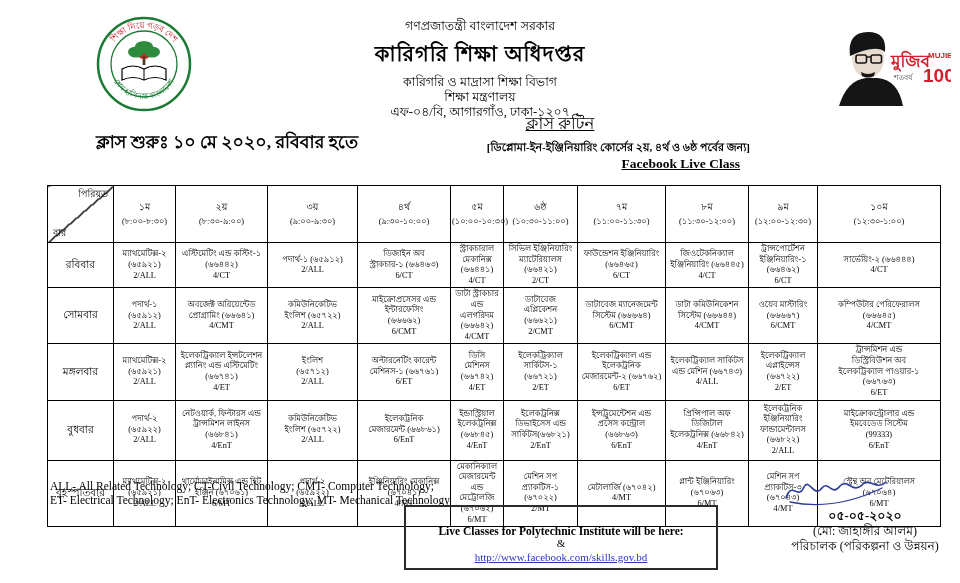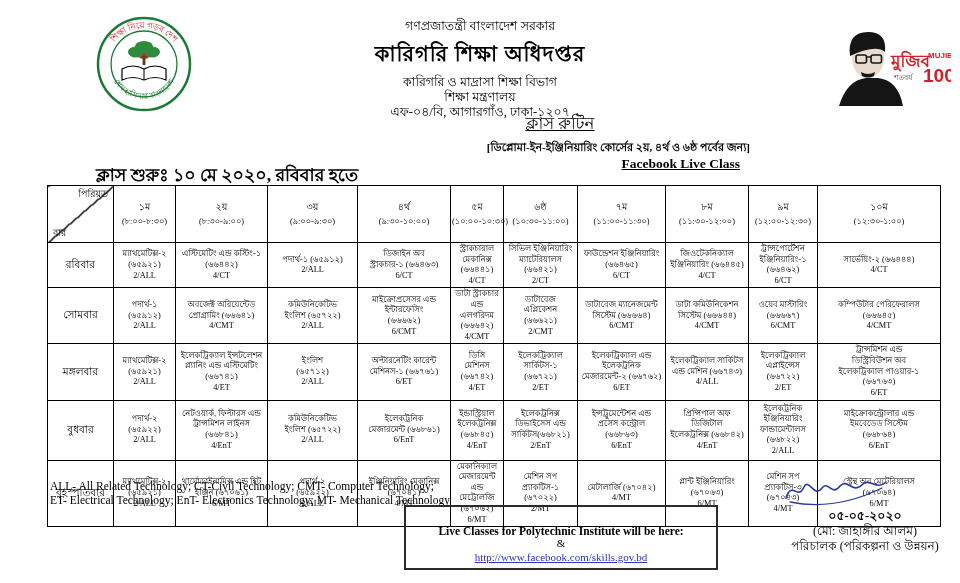--- a/index.html
+++ b/index.html
@@ -11,21 +11,21 @@
   .hdr-center { position:absolute; top:17px; left:0; width:960px; text-align:center; }
   .hdr-l1 { font-size:12.5px; }
   .hdr-org { font-size:21px; font-weight:bold; letter-spacing:1px; margin:1px 0 2px; }
   .hdr-sm { font-size:12.5px; line-height:1.18; }
   .logo-left { position:absolute; left:92px; top:14px; }
   .logo-right { position:absolute; left:831px; top:20px; }
 
   
   .title-main { position:absolute; top:111px; left:380px; width:360px; text-align:center;
                 font-size:16.5px; font-weight:normal; text-decoration:underline; }
-  .start-note { position:absolute; top:129px; left:96px; font-size:17.5px; font-weight:bold;margin-top:33px; }
+  .start-note { position:absolute; top:129px; left:96px; font-size:17.5px; font-weight:bold; }
   .subtitle   { position:absolute; top:139px; left:370px; width:380px; text-align:right;
                 font-size:11px; font-weight:bold; }
   .fb-live    { position:absolute; top:156px; left:380px; width:360px; text-align:right;
                 font-size:13.5px; font-weight:bold; text-decoration:underline; }
 
   
   table.routine { position:absolute; left:47px; top:185px; width:893px;
                   border-collapse:collapse; table-layout:fixed; }
   table.routine th, table.routine td { border:1px solid #000; text-align:center;
                   vertical-align:middle; padding:1px 1px; white-space:pre-line; }
@@ -273,21 +273,21 @@
     <td>প্রিন্সিপাল অফ ডিজিটাল
 ইলেকট্রনিক্স (৬৬৮৪২)
 4/EnT</td>
     <td>ইলেকট্রনিক
 ইঞ্জিনিয়ারিং
 ফান্ডামেন্টালস
 (৬৬৮২২)
 2/ALL</td>
     <td>মাইক্রোকন্ট্রোলার এন্ড
 ইমবেডেড সিস্টেম
-(৬৬৮৬৪)
+(99333)
 6/EnT</td>
   </tr>
   <tr style="height:55px">
     <th class="day">বৃহস্পতিবার</th>
     <td>ম্যাথমেটিক্স-২
 (৬৫৯২১)
 2/ALL</td>
     <td>থার্মোডাইনামিক্স এন্ড হিট
 ইঞ্জিন (৬৭০৬১)
 6/MT</td>

